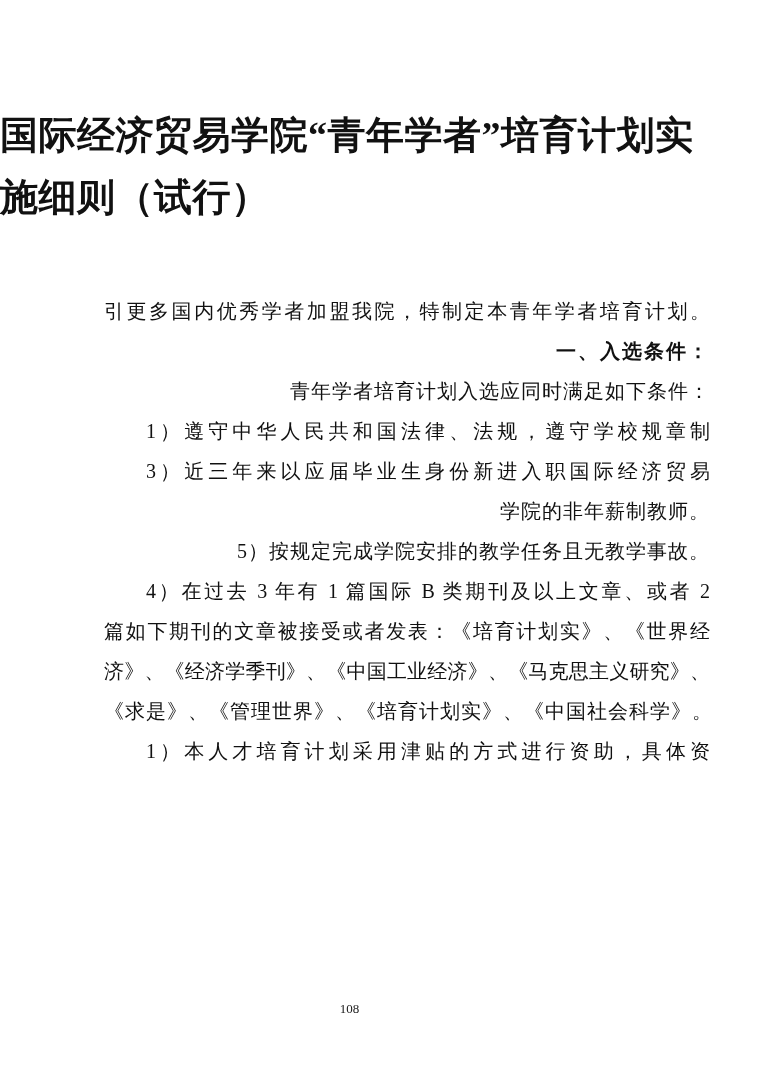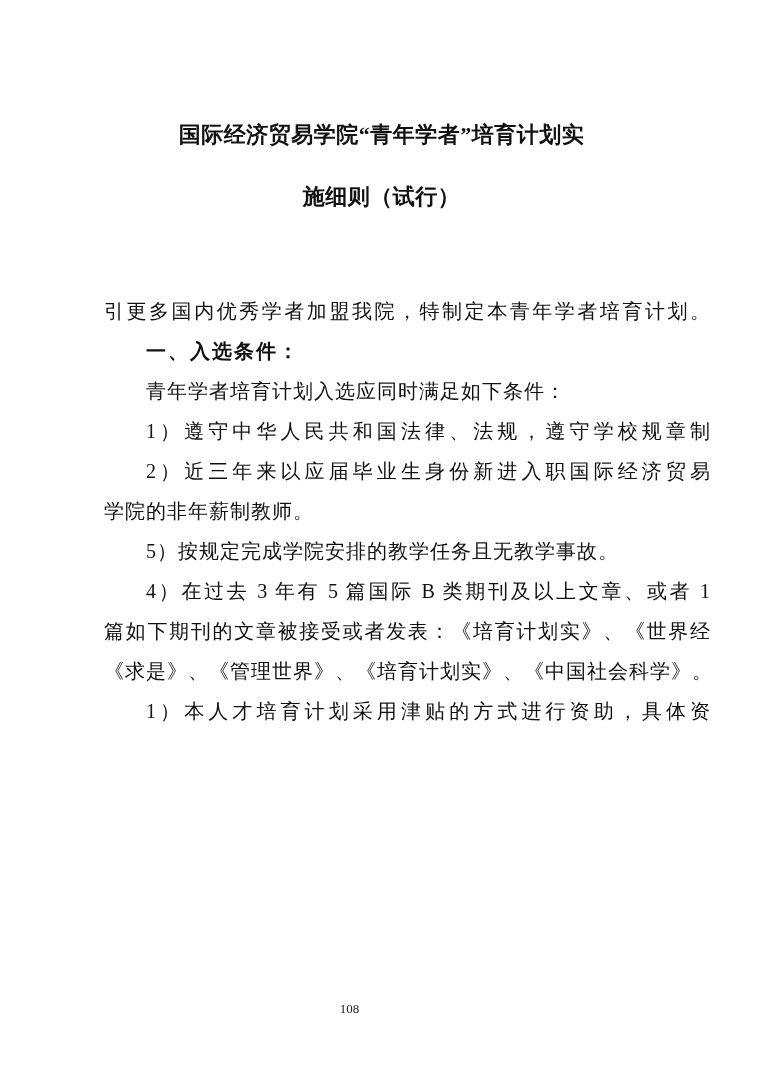--- a/index.html
+++ b/index.html
@@ -14,39 +14,38 @@
     background: #ffffff;
     color: #111111;
     font-family: "Liberation Serif", "DejaVu Serif", serif;
     overflow: hidden;
   }
   .doc-title {
     position: absolute;
     top: 104px;
     left: 0;
     width: 763px;
-    text-align: center;
-    font-size: 22px;
+    font-size: 38px;
     font-weight: bold;
     line-height: 62px;
     letter-spacing: 0.5px;
   }
   .body-text {
     position: absolute;
     top: 291px;
     left: 104px;
     width: 606px;
   }
   .line {
     font-size: 20px;
     line-height: 40px;
     height: 40px;
     letter-spacing: 1px;
     white-space: nowrap;
-    text-align: left;
+    text-align: right;
   }
   .line.fill {
     white-space: normal;
     letter-spacing: 0;
     text-align: justify;
     text-align-last: justify;
   }
   .line.indent {
     text-indent: 42px;
   }
@@ -75,24 +74,25 @@
     <div>国际经济贸易学院“青年学者”培育计划实</div>
     <div>施细则（试行）</div>
   </div>
 
   <div class="body-text">
 
       <div class="line fill">引更多国内优秀学者加盟我院，特制定本青年学者培育计划。</div>
       <div class="line indent heading">一、入选条件：</div>
       <div class="line indent">青年学者培育计划入选应同时满足如下条件：</div>
       <div class="line indent fill">1）遵守中华人民共和国法律、法规，遵守学校规章制</div>
-      <div class="line indent fill">2）近三年来以应届毕业生身份新进入职国际经济贸易</div>
+      <div class="line indent fill">3）近三年来以应届毕业生身份新进入职国际经济贸易</div>
       <div class="line">学院的非年薪制教师。</div>
       <div class="line indent">5）按规定完成学院安排的教学任务且无教学事故。</div>
-      <div class="line indent fill">4）在过去 3 年有 5 篇国际 B 类期刊及以上文章、或者 1</div>
+      <div class="line indent fill">4）在过去 3 年有 1 篇国际 B 类期刊及以上文章、或者 2</div>
       <div class="line fill">篇如下期刊的文章被接受或者发表：《培育计划实》、《世界经</div>
+      <div class="line fill">济》、《经济学季刊》、《中国工业经济》、《马克思主义研究》、</div>
       <div class="line">《求是》、《管理世界》、《培育计划实》、《中国社会科学》。</div>
       <div class="line indent fill">1）本人才培育计划采用津贴的方式进行资助，具体资</div>
     </div>
 
   <div class="page-number">108</div>
 
 </div>
 
 </body></html>

